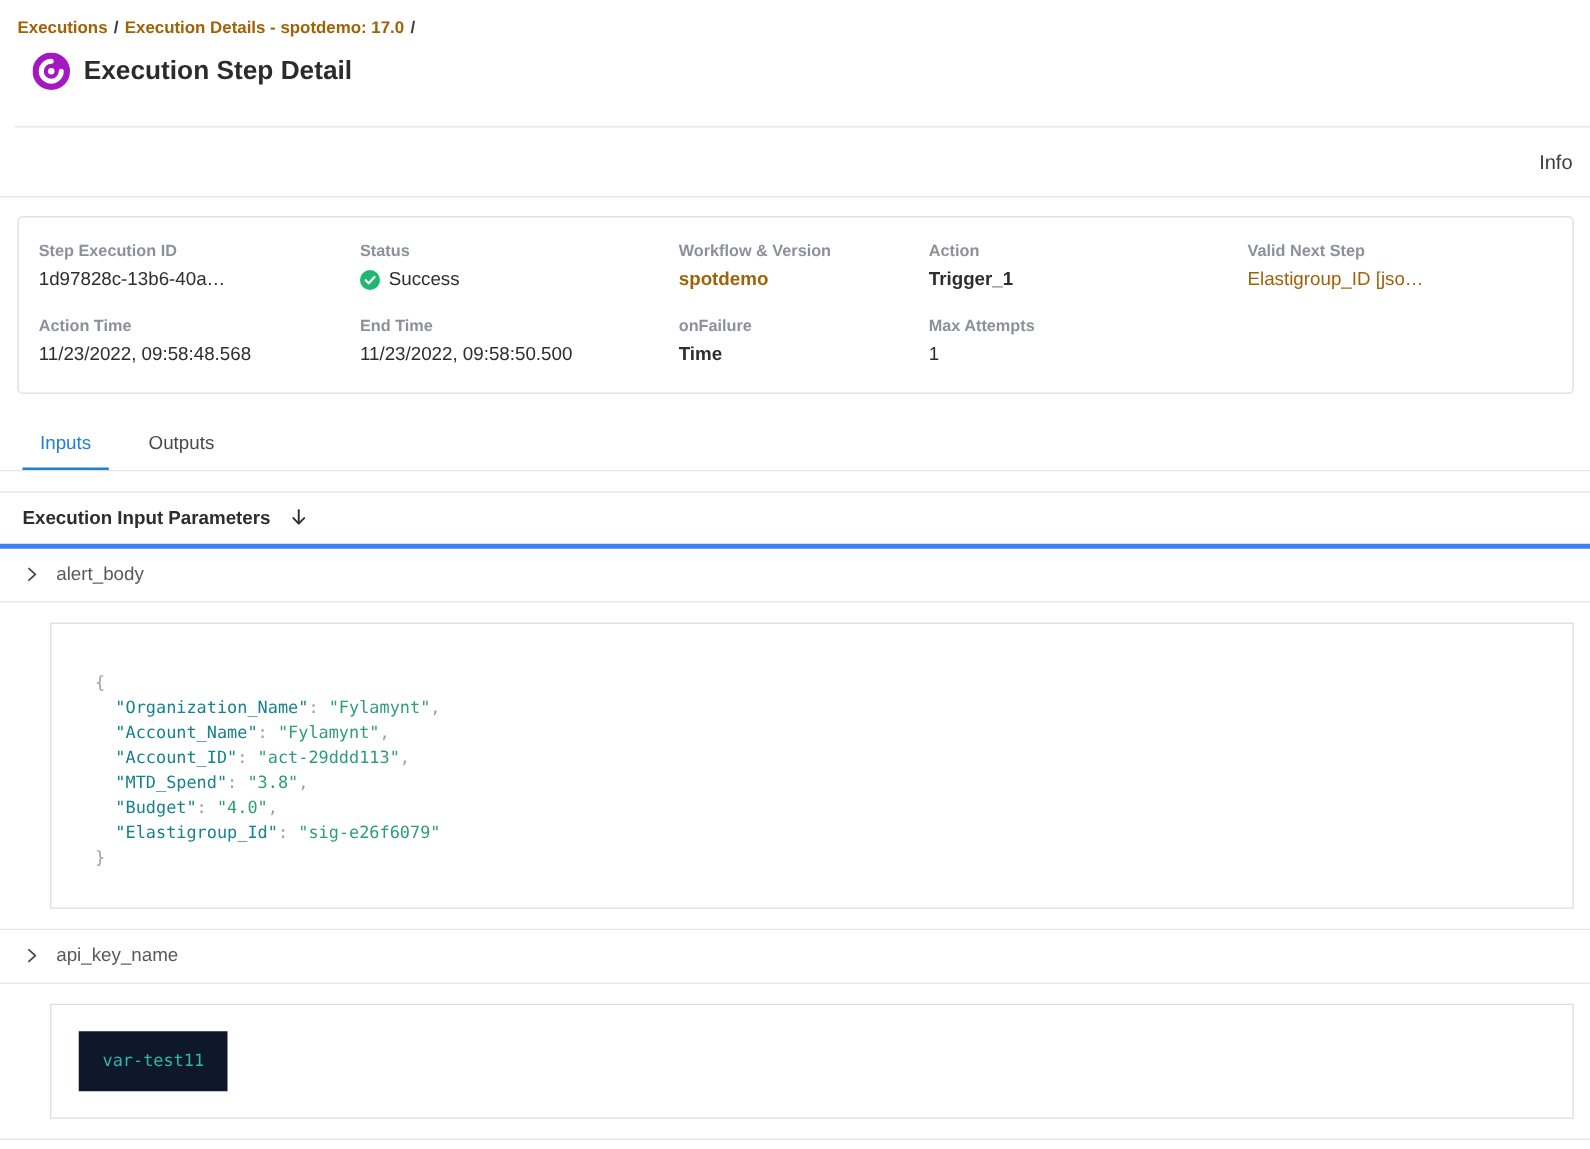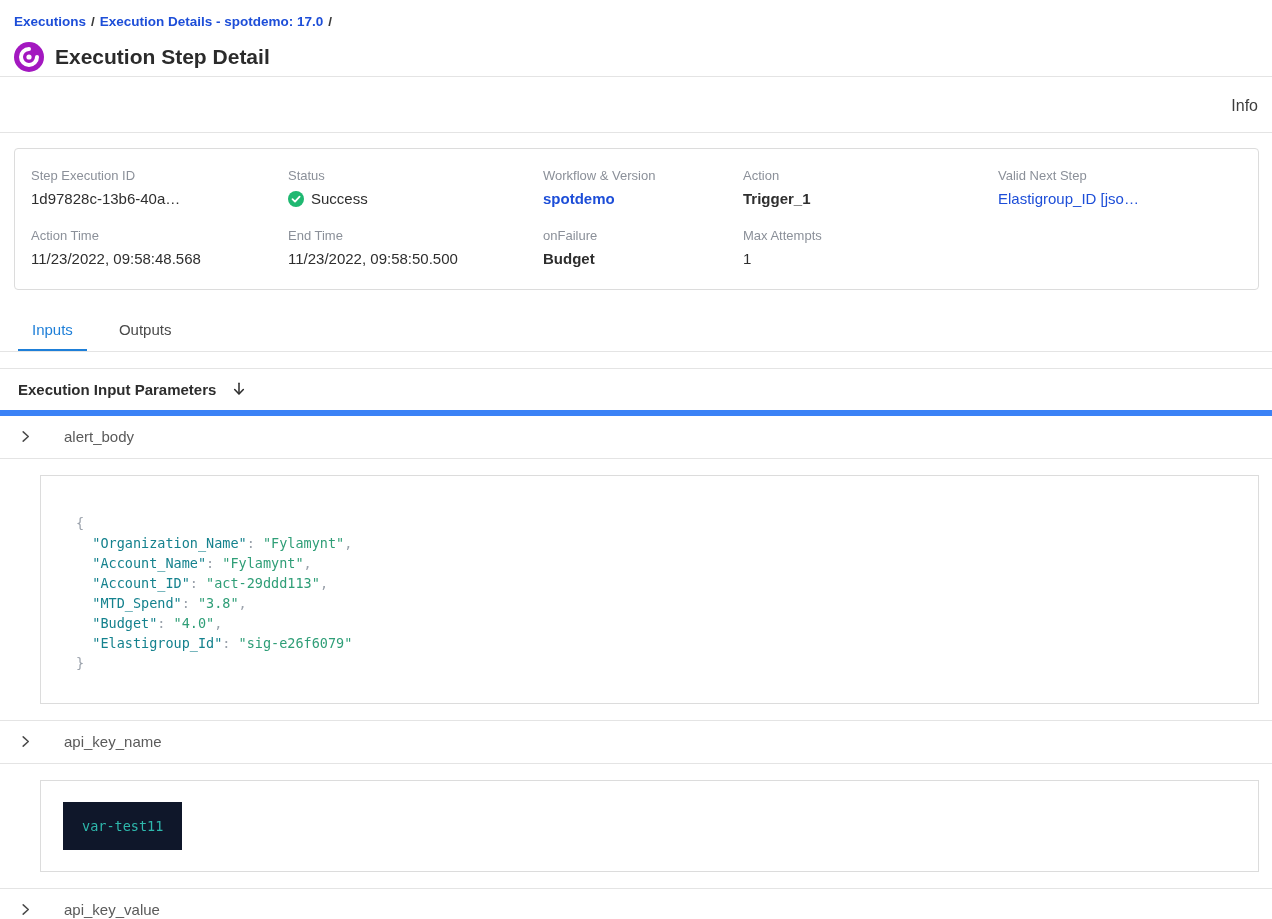--- a/index.html
+++ b/index.html
@@ -3,37 +3,38 @@
 <meta charset="utf-8">
 <style>
   * { margin: 0; padding: 0; box-sizing: border-box; }
   html, body {
     width: 1272px; height: 919px;
     background: #ffffff;
     font-family: "Liberation Sans", sans-serif;
     color: #2d2d2d;
     overflow: hidden;
   }
-  .link { color: #1d4ed8; cursor: pointer; text-decoration: none; }
+  .link { color: #a16207; cursor: pointer; text-decoration: none; }
 
   
   .breadcrumb {
     padding: 14px 14px 0 14px;
     font-size: 13.5px;
     font-weight: 600;
   }
   .breadcrumb .sep { color: #3a3a3a; margin: 0 5px; font-weight: 600; }
 
   
   .header {
     display: flex;
     align-items: center;
     gap: 11px;
-    padding: 13px 14px 4px 14px;
-    border-bottom: 1px solid #e4e4e4;
+    padding: 13px 14px 29px 14px;
+    border-bottom: 1px solid #e4e4e4;
+    margin-left: 12px;
   }
   .logo { width: 30px; height: 30px; flex: 0 0 auto; }
   .title { font-size: 21px; font-weight: 700; color: #2b2b2b; }
   .subtitle { font-size: 21px; font-weight: 400; color: #4d4d4d; margin-left: 9px; }
 
   
   .info-heading {
     padding: 20px 14px 17px 14px;
     font-size: 16px;
     color: #3d3d3d;
@@ -44,21 +45,21 @@
   
   .info-card {
     margin: 15px 13px 15px 14px;
     border: 1px solid #dcdcdc;
     border-radius: 4px;
     padding: 19px 16px 22px 16px;
     display: grid;
     grid-template-columns: 257px 255px 200px 255px 1fr;
     row-gap: 21px;
   }
-  .field-label { font-size: 13px; color: #8b9099; margin-bottom: 7px; }
+  .field-label { font-size: 13px; color: #8b9099; margin-bottom: 7px; font-weight: bold; }
   .field-value { font-size: 15px; color: #2e2e2e; }
   .field-value.bold { font-weight: 600; }
   .status-value { display: flex; align-items: center; gap: 7px; font-size: 15px; color: #2e2e2e; }
   .check-icon { width: 16px; height: 16px; display: inline-block; }
 
   
   .tabs {
     display: flex;
     padding: 12px 14px 0 18px;
     border-bottom: 1px solid #e4e4e4;
@@ -75,34 +76,34 @@
     color: #1e7fd8;
     border-bottom: 2px solid #1e7fd8;
   }
 
   
   .params-panel { margin-top: 16px; border-top: 1px solid #e4e4e4; }
   .params-title-row {
     display: flex;
     align-items: center;
     padding: 11px 14px 12px 18px;
-    border-bottom: 6px solid #3b82f6;
+    border-bottom: 4px solid #3b82f6;
   }
   .params-title { font-size: 15px; font-weight: 600; color: #2d2d2d; }
   .collapse-all { margin-left: 14px; cursor: pointer; display: inline-flex; align-items: center; }
 
   .section-header {
     display: flex;
     align-items: center;
     gap: 13px;
     padding: 12px 14px 13px 19px;
     border-bottom: 1px solid #e4e4e4;
     cursor: pointer;
   }
-  .section-name { font-size: 15px; color: #5a5a5a; margin-left: 19px; }
+  .section-name { font-size: 15px; color: #5a5a5a; }
   .chev { display: inline-flex; width: 13px; height: 13px; }
 
   .section-content { border-bottom: 1px solid #e4e4e4; }
 
   
   .code-box {
     margin: 16px 13px 16px 40px;
     border: 1px solid #dcdcdc;
     min-height: 229px;
     padding: 37px 30px 30px 35px;
@@ -182,21 +183,21 @@
   <div class="cell">
     <div class="field-label">Action Time</div>
     <div class="field-value">11/23/2022, 09:58:48.568</div>
   </div>
   <div class="cell">
     <div class="field-label">End Time</div>
     <div class="field-value">11/23/2022, 09:58:50.500</div>
   </div>
   <div class="cell">
     <div class="field-label">onFailure</div>
-    <div class="field-value bold">Budget</div>
+    <div class="field-value bold">Time</div>
   </div>
   <div class="cell">
     <div class="field-label">Max Attempts</div>
     <div class="field-value">1</div>
   </div>
   <div class="cell"></div>
 </div>
 
 <div class="tabs">
   <div class="tab active">Inputs</div>

